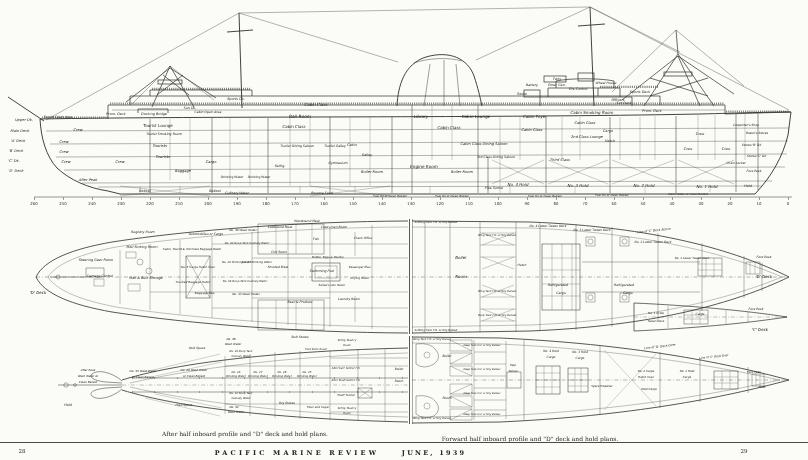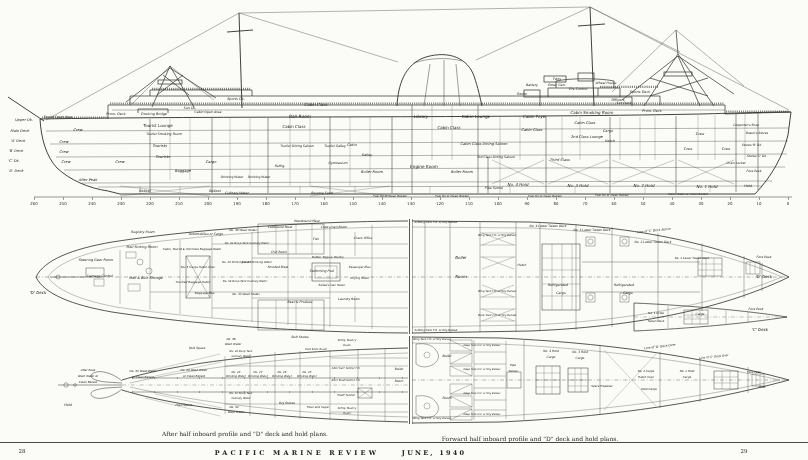--- a/index.html
+++ b/index.html
@@ -704,17 +704,17 @@
       <span class="lbl" style="left: 687px; top: 377px; font-size: 2.8px;">Cargo</span>
       <span class="lbl" style="left: 754px; top: 372px; font-size: 2.8px;">Fore Peak</span>
       <span class="lbl" style="left: 762px; top: 388px; font-size: 3px;">Hold</span>
     </div>
 
 <div class="caption" style="left:245px;top:433px">After half inboard profile and "D" deck and hold plans.</div>
 <div class="caption" style="left:530px;top:438px">Forward half inboard profile and "D" deck and hold plans.</div>
 
 <div class="footer-rule"></div>
 <div class="footer-title" style="left:297px;top:453px">PACIFIC MARINE REVIEW</div>
-<div class="footer-issue" style="left:434px;top:453px">JUNE, 1940</div>
+<div class="footer-issue" style="left:434px;top:453px">JUNE, 1939</div>
 <div class="pageno" style="left:22px;top:451px">28</div>
 <div class="pageno" style="left:744px;top:451px">29</div>
 
 </div>
 
 </body></html>

